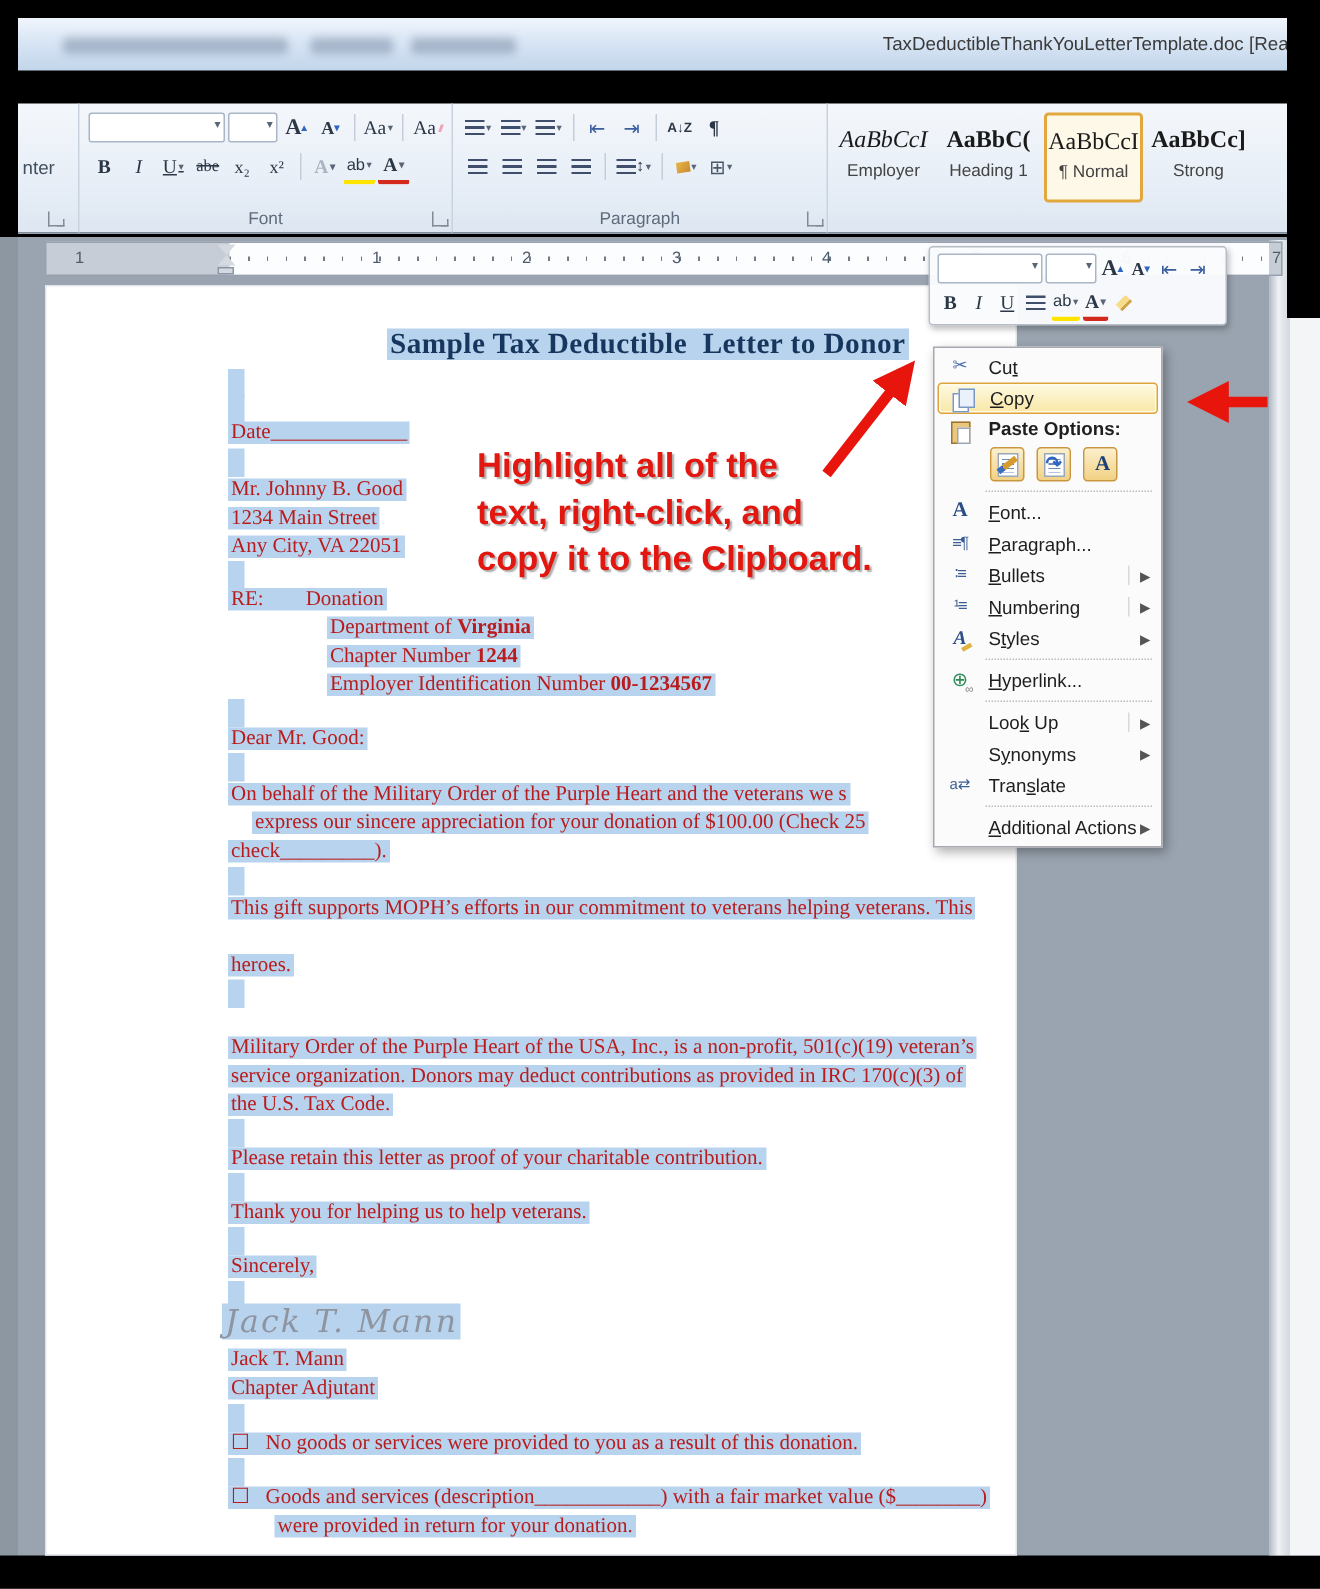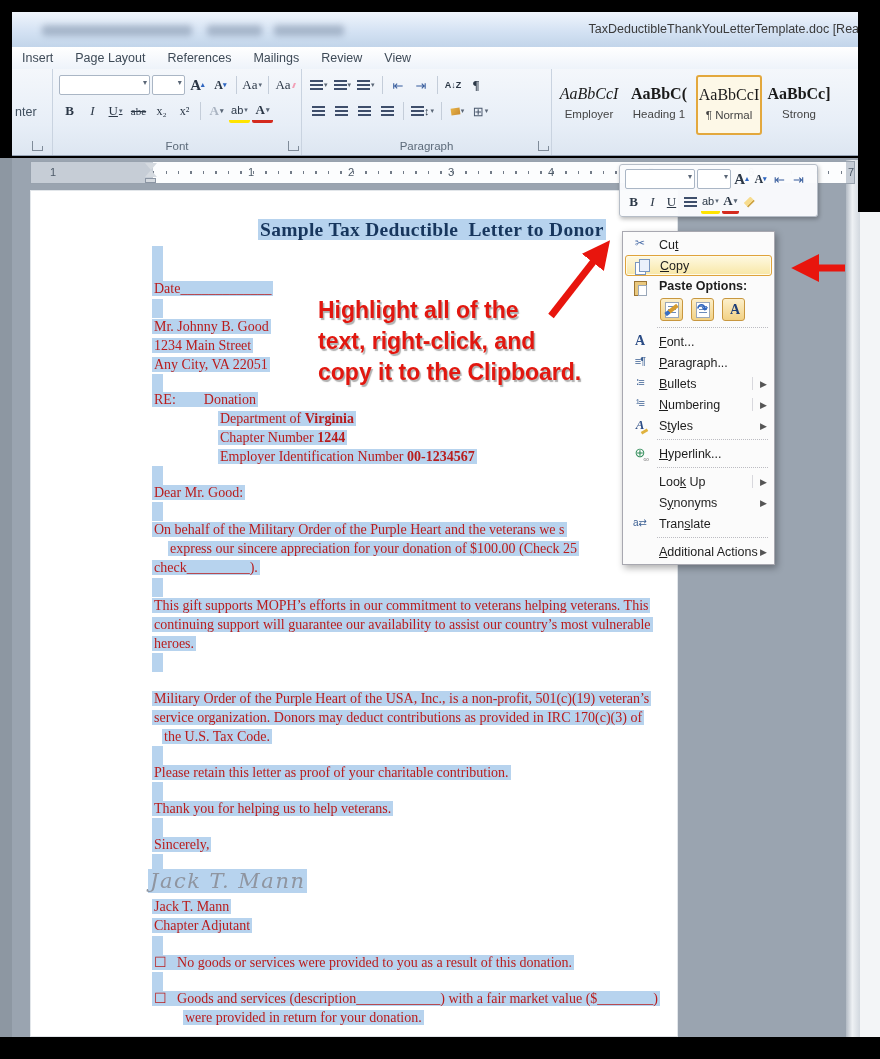--- a/index.html
+++ b/index.html
@@ -156,28 +156,20 @@
 
 <div id="stage">
 
   <div class="titlebar">
     <span class="blurpill bp1"></span>
     <span class="blurpill bp2"></span>
     <span class="blurpill bp3"></span>
     <span class="titletext">TaxDeductibleThankYouLetterTemplate.doc [Read</span>
   </div>
 
-  <div class="tabrow">
-      <span class="rtab">Insert</span>
-      <span class="rtab">Page Layout</span>
-      <span class="rtab">References</span>
-      <span class="rtab">Mailings</span>
-      <span class="rtab">Review</span>
-      <span class="rtab">View</span>
-    </div>
 
   <div class="ribbon">
     <div class="grp grp-clip">
       <span class="fragment">nter</span>
       <span class="launch"></span>
     </div>
     <div class="grp grp-font">
       <div class="rrow r1">
           <span class="combo w112">
             <span class="cmbarr">▾</span>
@@ -299,26 +291,25 @@
         <div class="docline" style="left: 188px; top: 238px;"><span class="hl">Chapter Number <b>1244</b></span></div>
         <div class="docline" style="left: 188px; top: 257px;"><span class="hl">Employer Identification Number <b>00-1234567</b></span></div>
         <div class="docline" style="left: 122px; top: 276px;"><span class="bar"></span></div>
         <div class="docline" style="left: 122px; top: 293px;"><span class="hl">Dear Mr. Good:</span></div>
         <div class="docline" style="left: 122px; top: 312px;"><span class="bar"></span></div>
         <div class="docline" style="left: 122px; top: 330px;"><span class="hl">On behalf of the Military Order of the Purple Heart and the veterans we s</span></div>
         <div class="docline" style="left: 138px; top: 349px;"><span class="hl">express our sincere appreciation for your donation of $100.00 (Check 25</span></div>
         <div class="docline" style="left: 122px; top: 368px;"><span class="hl">check_________).</span></div>
         <div class="docline" style="left: 122px; top: 388px;"><span class="bar"></span></div>
         <div class="docline" style="left: 122px; top: 406px;"><span class="hl">This gift supports MOPH’s efforts in our commitment to veterans helping veterans. This</span></div>
-        <div class="docline" style="left: 122px; top: 425px;"><span class="hl">continuing support will guarantee our availability to assist our country’s most vulnerable</span></div>
         <div class="docline" style="left: 122px; top: 444px;"><span class="hl">heroes.</span></div>
         <div class="docline" style="left: 122px; top: 463px;"><span class="bar"></span></div>
         <div class="docline" style="left: 122px; top: 499px;"><span class="hl">Military Order of the Purple Heart of the USA, Inc., is a non-profit, 501(c)(19) veteran’s</span></div>
         <div class="docline" style="left: 122px; top: 518px;"><span class="hl">service organization. Donors may deduct contributions as provided in IRC 170(c)(3) of</span></div>
-        <div class="docline" style="left: 132px; top: 537px;"><span class="hl">the U.S. Tax Code.</span></div>
+        <div class="docline" style="left: 122px; top: 537px;"><span class="hl">the U.S. Tax Code.</span></div>
         <div class="docline" style="left: 122px; top: 556px;"><span class="bar"></span></div>
         <div class="docline" style="left: 122px; top: 573px;"><span class="hl">Please retain this letter as proof of your charitable contribution.</span></div>
         <div class="docline" style="left: 122px; top: 592px;"><span class="bar"></span></div>
         <div class="docline" style="left: 122px; top: 609px;"><span class="hl">Thank you for helping us to help veterans.</span></div>
         <div class="docline" style="left: 122px; top: 628px;"><span class="bar"></span></div>
         <div class="docline" style="left: 122px; top: 645px;"><span class="hl">Sincerely,</span></div>
         <div class="docline" style="left: 122px; top: 664px;"><span class="bar"></span></div>
         <div class="docline dl-sig" style="left: 118px; top: 679px;"><span class="hl">Jack T. Mann</span></div>
         <div class="docline" style="left: 122px; top: 707px;"><span class="hl">Jack T. Mann</span></div>
         <div class="docline" style="left: 122px; top: 726px;"><span class="hl">Chapter Adjutant</span></div>

